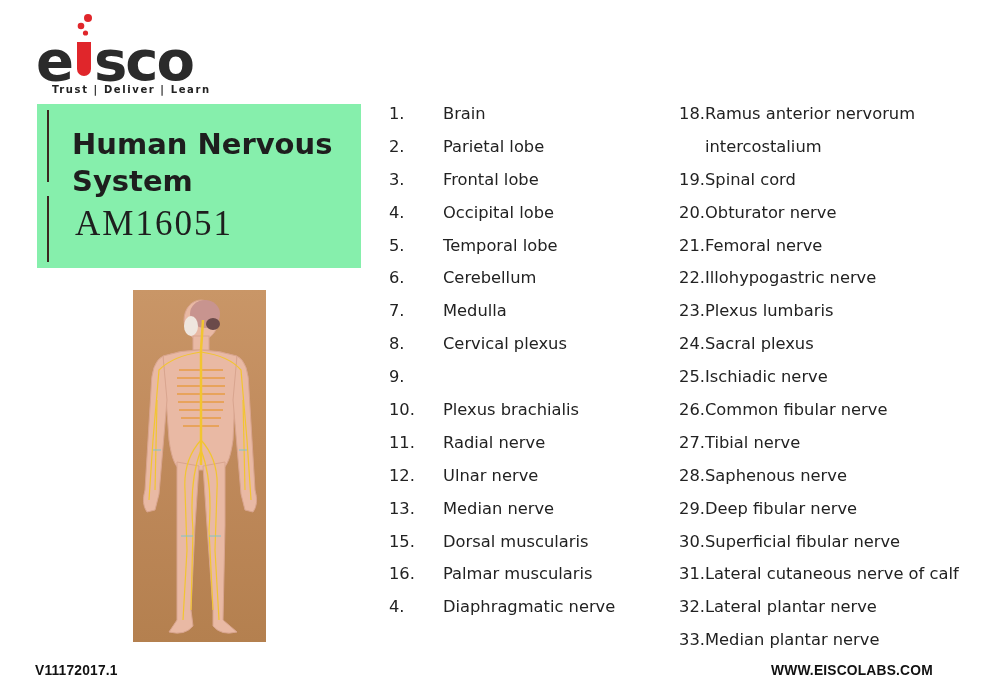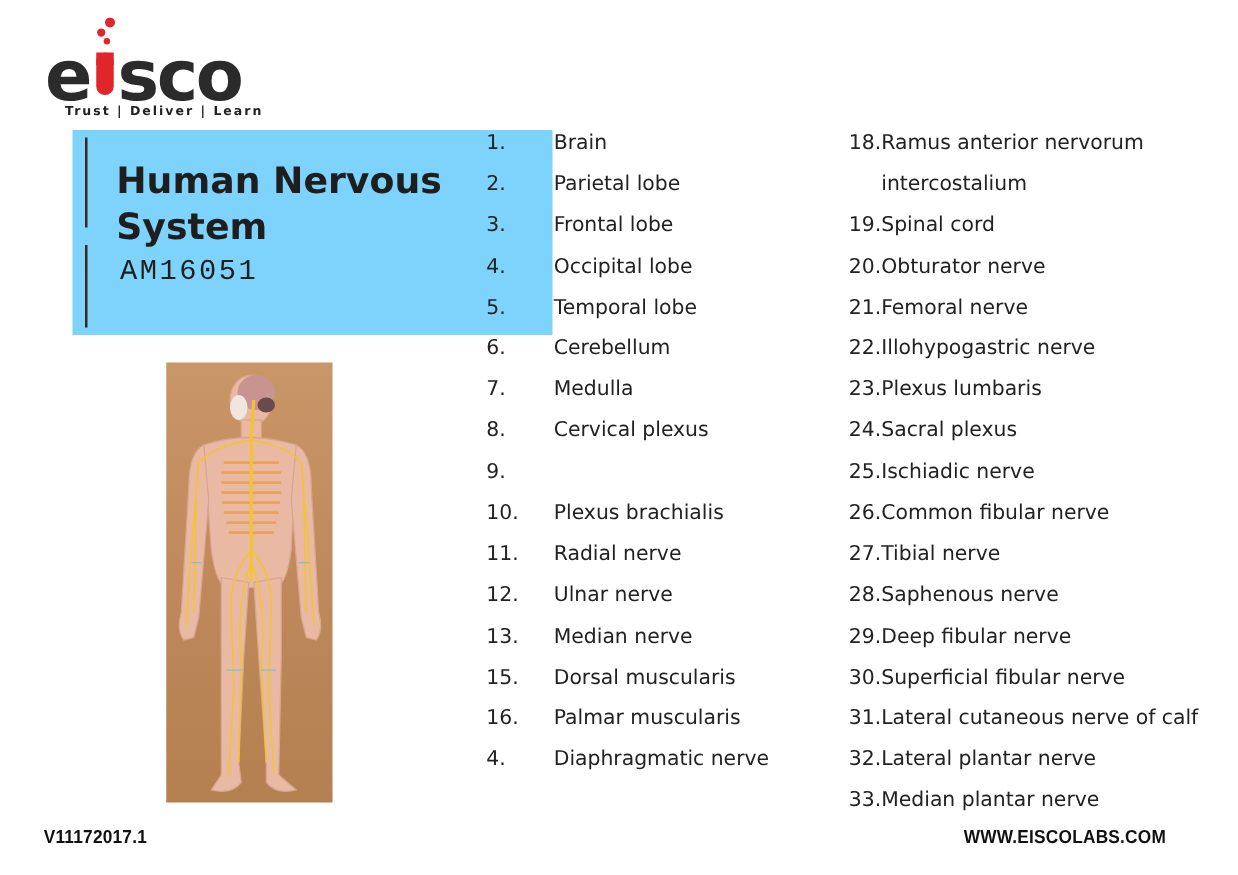--- a/index.html
+++ b/index.html
@@ -13,37 +13,36 @@
     .logo { position: absolute; left: 36px; top: 14px; width: 170px; height: 86px; }
     .logo svg { display: block; }
     .tagline {
       position: absolute; left: 52px; top: 84px;
       font-family: "DejaVu Sans", sans-serif; font-weight: bold;
       font-size: 10px; letter-spacing: 1.6px; color: #222;
       white-space: nowrap;
     }
     
     .title-box {
-      position: absolute; left: 37px; top: 104px; width: 384px; height: 164px;
-      background: #7dd3fc;
-      margin-left: 21px;
+      position: absolute; left: 37px; top: 104px; width: 324px; height: 164px;
+      background: #86efac;
     }
     .title-bar { position: absolute; left: 10px; width: 2px; background: #3b2620; }
     .title-bar.b1 { top: 6px; height: 72px; }
     .title-bar.b2 { top: 92px; height: 66px; }
     .title-text {
       position: absolute; left: 35px; top: 22px;
       font-family: "DejaVu Sans", sans-serif; font-weight: bold;
       font-size: 29px; line-height: 37px; color: #1e1e1e;
       width: 285px;
     }
     .model-code {
       position: absolute; left: 38px; top: 100px;
-      font-family: Liberation Mono, monospace;
-      font-size: 23px; letter-spacing: 2px; color: #1e1e1e;
+      font-family: Liberation Serif, serif;
+      font-size: 35px; letter-spacing: 2px; color: #1e1e1e;
     }
     
     .model-board {
       position: absolute; left: 133px; top: 290px; width: 133px; height: 352px;
       background: linear-gradient(180deg, #c99667 0%, #c08a5c 45%, #b4804f 100%);
     }
     .model-board svg { display: block; }
     
     .list { position: absolute; top: 97px; margin: 0; padding: 0; list-style: none; }
     .list.col1 { left: 389px; }

